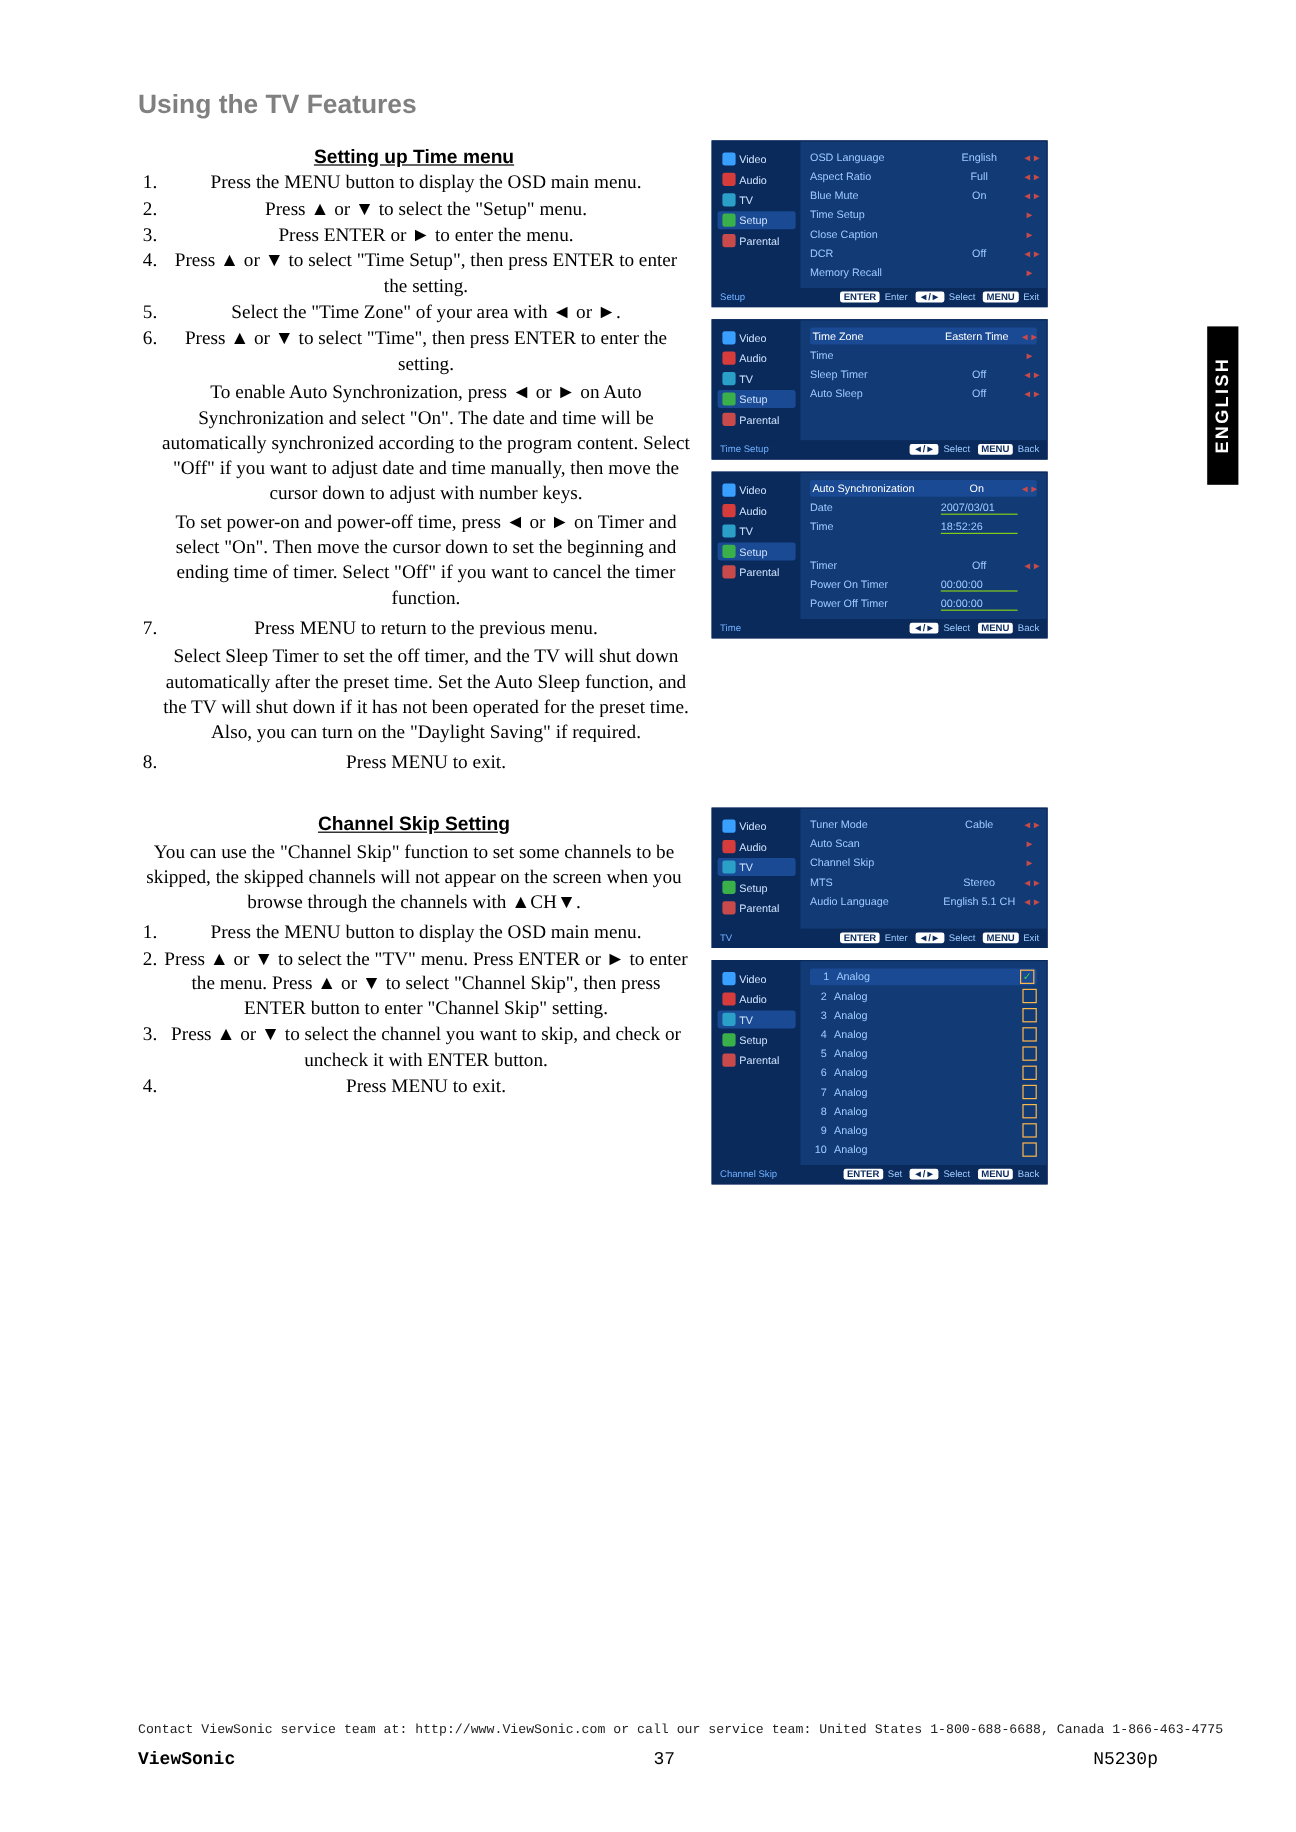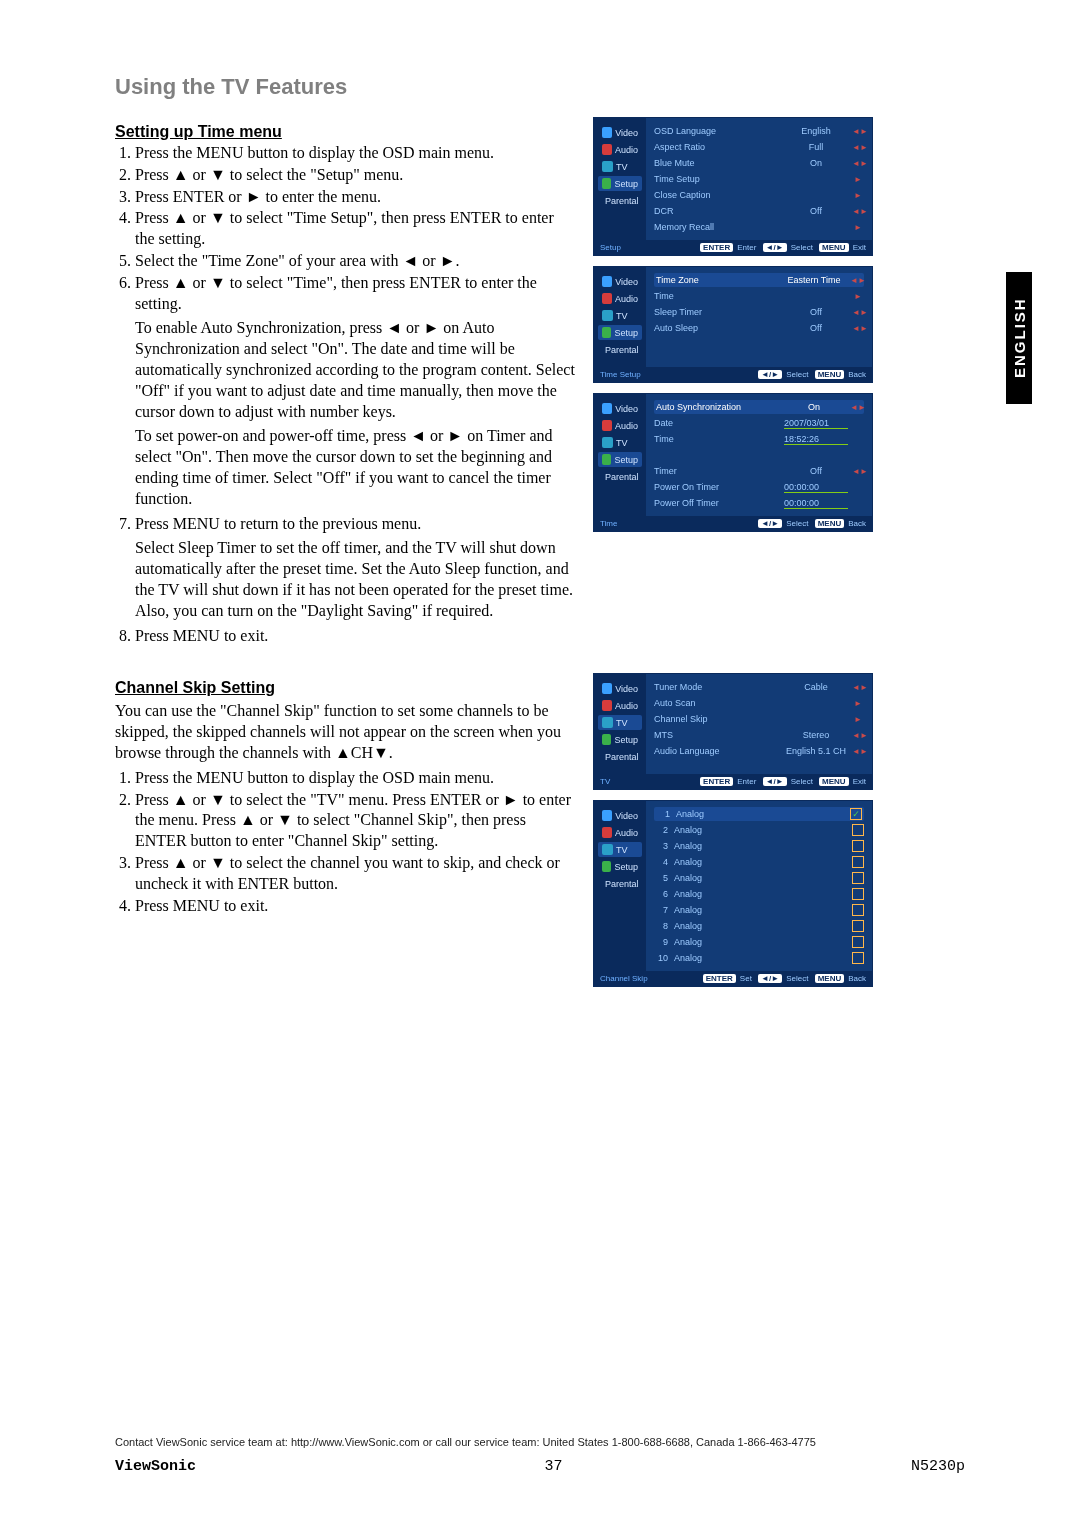--- a/index.html
+++ b/index.html
@@ -26,20 +26,21 @@
     text-decoration: underline;
     margin: 6px 0 2px 0;
   }
   .content-row {
     display: flex;
     gap: 18px;
   }
   .text-col {
     flex: 1 1 0;
     max-width: 460px;
+    text-align: center;
   }
   .screens-col {
     flex: 0 0 280px;
     display: flex;
     flex-direction: column;
     gap: 10px;
   }
   ol.steps { margin: 0; padding-left: 20px; }
   ol.steps li { margin: 1px 0; line-height: 1.3; }
   p.plain { margin: 4px 0; line-height: 1.3; }
@@ -48,21 +49,21 @@
     background: #0a2a5c;
     color: #cfe3ff;
     font-family: Arial, sans-serif;
     font-size: 9px;
     border: 1px solid #0a2a5c;
     display: flex;
     flex-direction: column;
   }
   .osd-body { display: flex; min-height: 100px; }
   .osd-sidebar {
-    width: 52px;
+    width: 73px;
     background: #0a2a5c;
     display: flex;
     flex-direction: column;
     padding: 6px 0;
   }
   .osd-tab {
     display: flex;
     align-items: center;
     gap: 3px;
     padding: 2px 4px;
@@ -126,21 +127,21 @@
     display:flex; align-items:center; justify-content:center;
   }
 
   .page-footer {
     position: absolute;
     left: 115px; right:115px; bottom: 52px;
     font-size: 11px;
     color:#000;
   }
   .page-footer .line {
-    font-family: Liberation Sans, sans-serif;
+    font-family: Liberation Mono, monospace;
     font-size: 11px;
     color:#222;
     margin-bottom: 10px;
     white-space: nowrap;
   }
   .page-footer .bar {
     display:flex; justify-content:space-between;
     font-family: Liberation Mono, monospace;
     font-size: 15px;
   }

